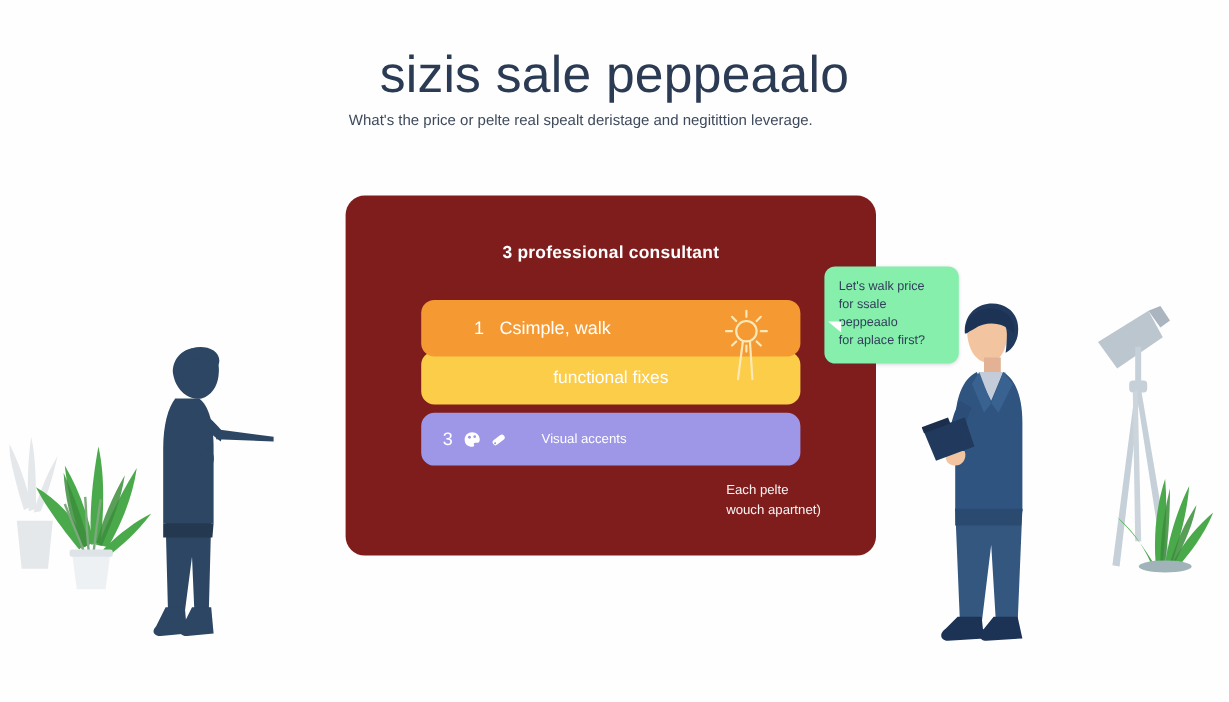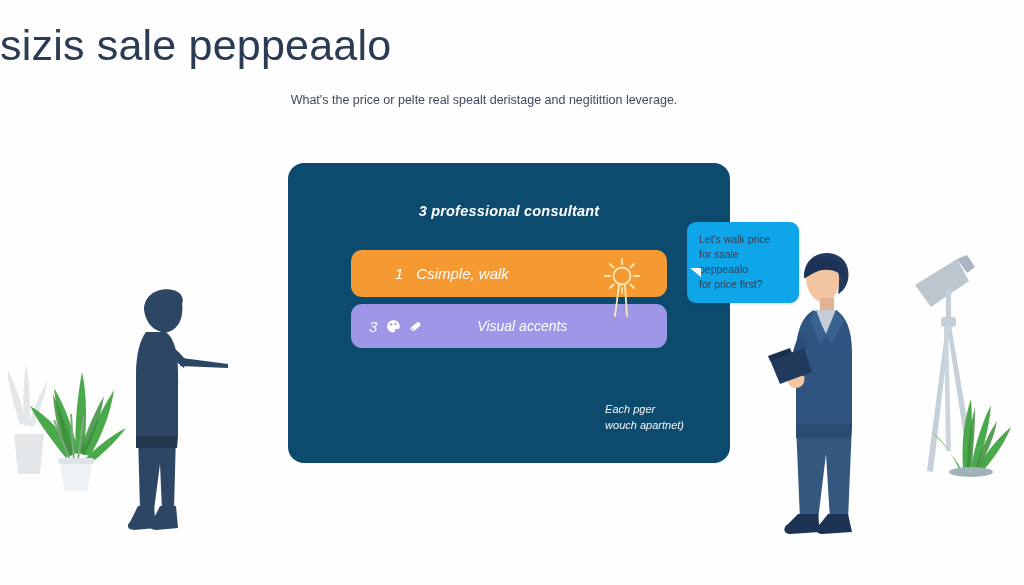--- a/index.html
+++ b/index.html
@@ -12,24 +12,24 @@
     height: 585px;
     position: relative;
     overflow: hidden;
     font-family: "Liberation Sans", sans-serif;
     background: #fefefe;
   }
 
   
   .page-title {
     position: absolute;
-    top: 20px;
+    top: 38px;
     left: 0;
     width: 1024px;
-    text-align: left;
+    text-align: center;
     font-size: 43px;
     font-weight: 400;
     letter-spacing: 0.2px;
     color: #2b3b54;
     line-height: 1.2;
   }
   .page-subtitle {
     position: absolute;
     top: 92px;
     left: 0;
@@ -41,23 +41,22 @@
     line-height: 1.3;
   }
 
   
   .panel {
     position: absolute;
     left: 288px;
     top: 163px;
     width: 442px;
     height: 300px;
-    background: #0c4a6e;
+    background: #7f1d1d;
     border-radius: 16px;
-    font-style: italic;
   }
   .panel-title {
     position: absolute;
     top: 40px;
     left: 0;
     width: 100%;
     text-align: center;
     color: #ffffff;
     font-size: 14.5px;
     font-weight: 700;
@@ -104,22 +103,22 @@
     font-size: 15px;
   }
   .row-num-3 {
     margin-left: 18px;
     margin-right: 9px;
   }
   .row-label-1 {
     font-size: 15px;
   }
   .row-label-3 {
-    margin-left: 54px;
-    font-size: 14px;
+    margin-left: 28px;
+    font-size: 11px;
   }
   .row-icons {
     display: flex;
     align-items: center;
     gap: 7px;
   }
 
   
   .sun-icon {
     position: absolute;
@@ -143,21 +142,21 @@
   }
 
   
   .bubble {
     position: absolute;
     left: 687px;
     top: 222px;
     width: 112px;
     padding: 10px 10px 11px 12px;
     box-sizing: border-box;
-    background: #0ea5e9;
+    background: #86efac;
     border-radius: 9px;
     color: #31405a;
     font-size: 10.5px;
     line-height: 1.42;
     box-shadow: 0 1px 3px rgba(40,60,90,0.18);
   }
   .bubble-tail {
     position: absolute;
     left: 690px;
     top: 268px;
@@ -242,20 +241,23 @@
           <line x1="11" y1="10" x2="14.5" y2="13.5"></line>
           <line x1="31.5" y1="30.5" x2="35" y2="34"></line>
           <line x1="11" y1="34" x2="14.5" y2="30.5"></line>
           <line x1="31.5" y1="13.5" x2="35" y2="10"></line>
           <line x1="20" y1="31" x2="16" y2="62"></line>
           <line x1="26" y1="31" x2="28" y2="62"></line>
         </g>
       </svg>
     </div>
 
+    <div class="row row-2">
+      <span>functional fixes</span>
+    </div>
 
     <div class="row row-3">
       <span class="row-num row-num-3">3</span>
 
       <span class="row-icons">
         <svg width="15" height="15" viewBox="0 0 15 15">
           <path d="M7.5 1.2 C3.9 1.2 1.2 3.8 1.2 7.4 C1.2 11 3.9 13.3 7.5 13.3
                    C9 13.3 9.4 12.4 9 11.6 C8.6 10.8 9 10 10 10 L11.6 10
                    C13 10 13.8 9 13.8 7.4 C13.8 3.8 11.1 1.2 7.5 1.2 Z" fill="#ffffff"></path>
           <circle cx="5.2" cy="5.4" r="1.2" fill="#9e96e6"></circle>
@@ -266,29 +268,29 @@
           <circle cx="4.6" cy="10.4" r="0.9" fill="#9e96e6"></circle>
         </svg>
       </span>
 
       <span class="row-label-3">Visual accents</span>
     </div>
 
   </div>
 
   <div class="panel-caption">
-    <div>Each pger</div>
+    <div>Each pelte</div>
     <div>wouch apartnet)</div>
   </div>
 </div>
 
 <div class="bubble">
   <div>Let's walk price</div>
   <div>for ssale peppeaalo</div>
-  <div>for price first?</div>
+  <div>for aplace first?</div>
 </div>
 <div class="bubble-tail"></div>
 
 <svg class="art fig-right" width="120" height="300" viewBox="0 0 120 300">
 
   <path d="M36 28 C36 10 52 2 66 6 C78 10 82 20 80 32 C78 40 74 44 70 46
            C72 34 70 24 62 20 C52 16 42 20 38 30 Z" fill="#21395c"></path>
 
   <path d="M38 30 C38 18 48 12 58 14 C68 16 72 24 71 34 C70 44 66 52 58 54
            C48 56 39 46 38 30 Z" fill="#f2c4a0"></path>

